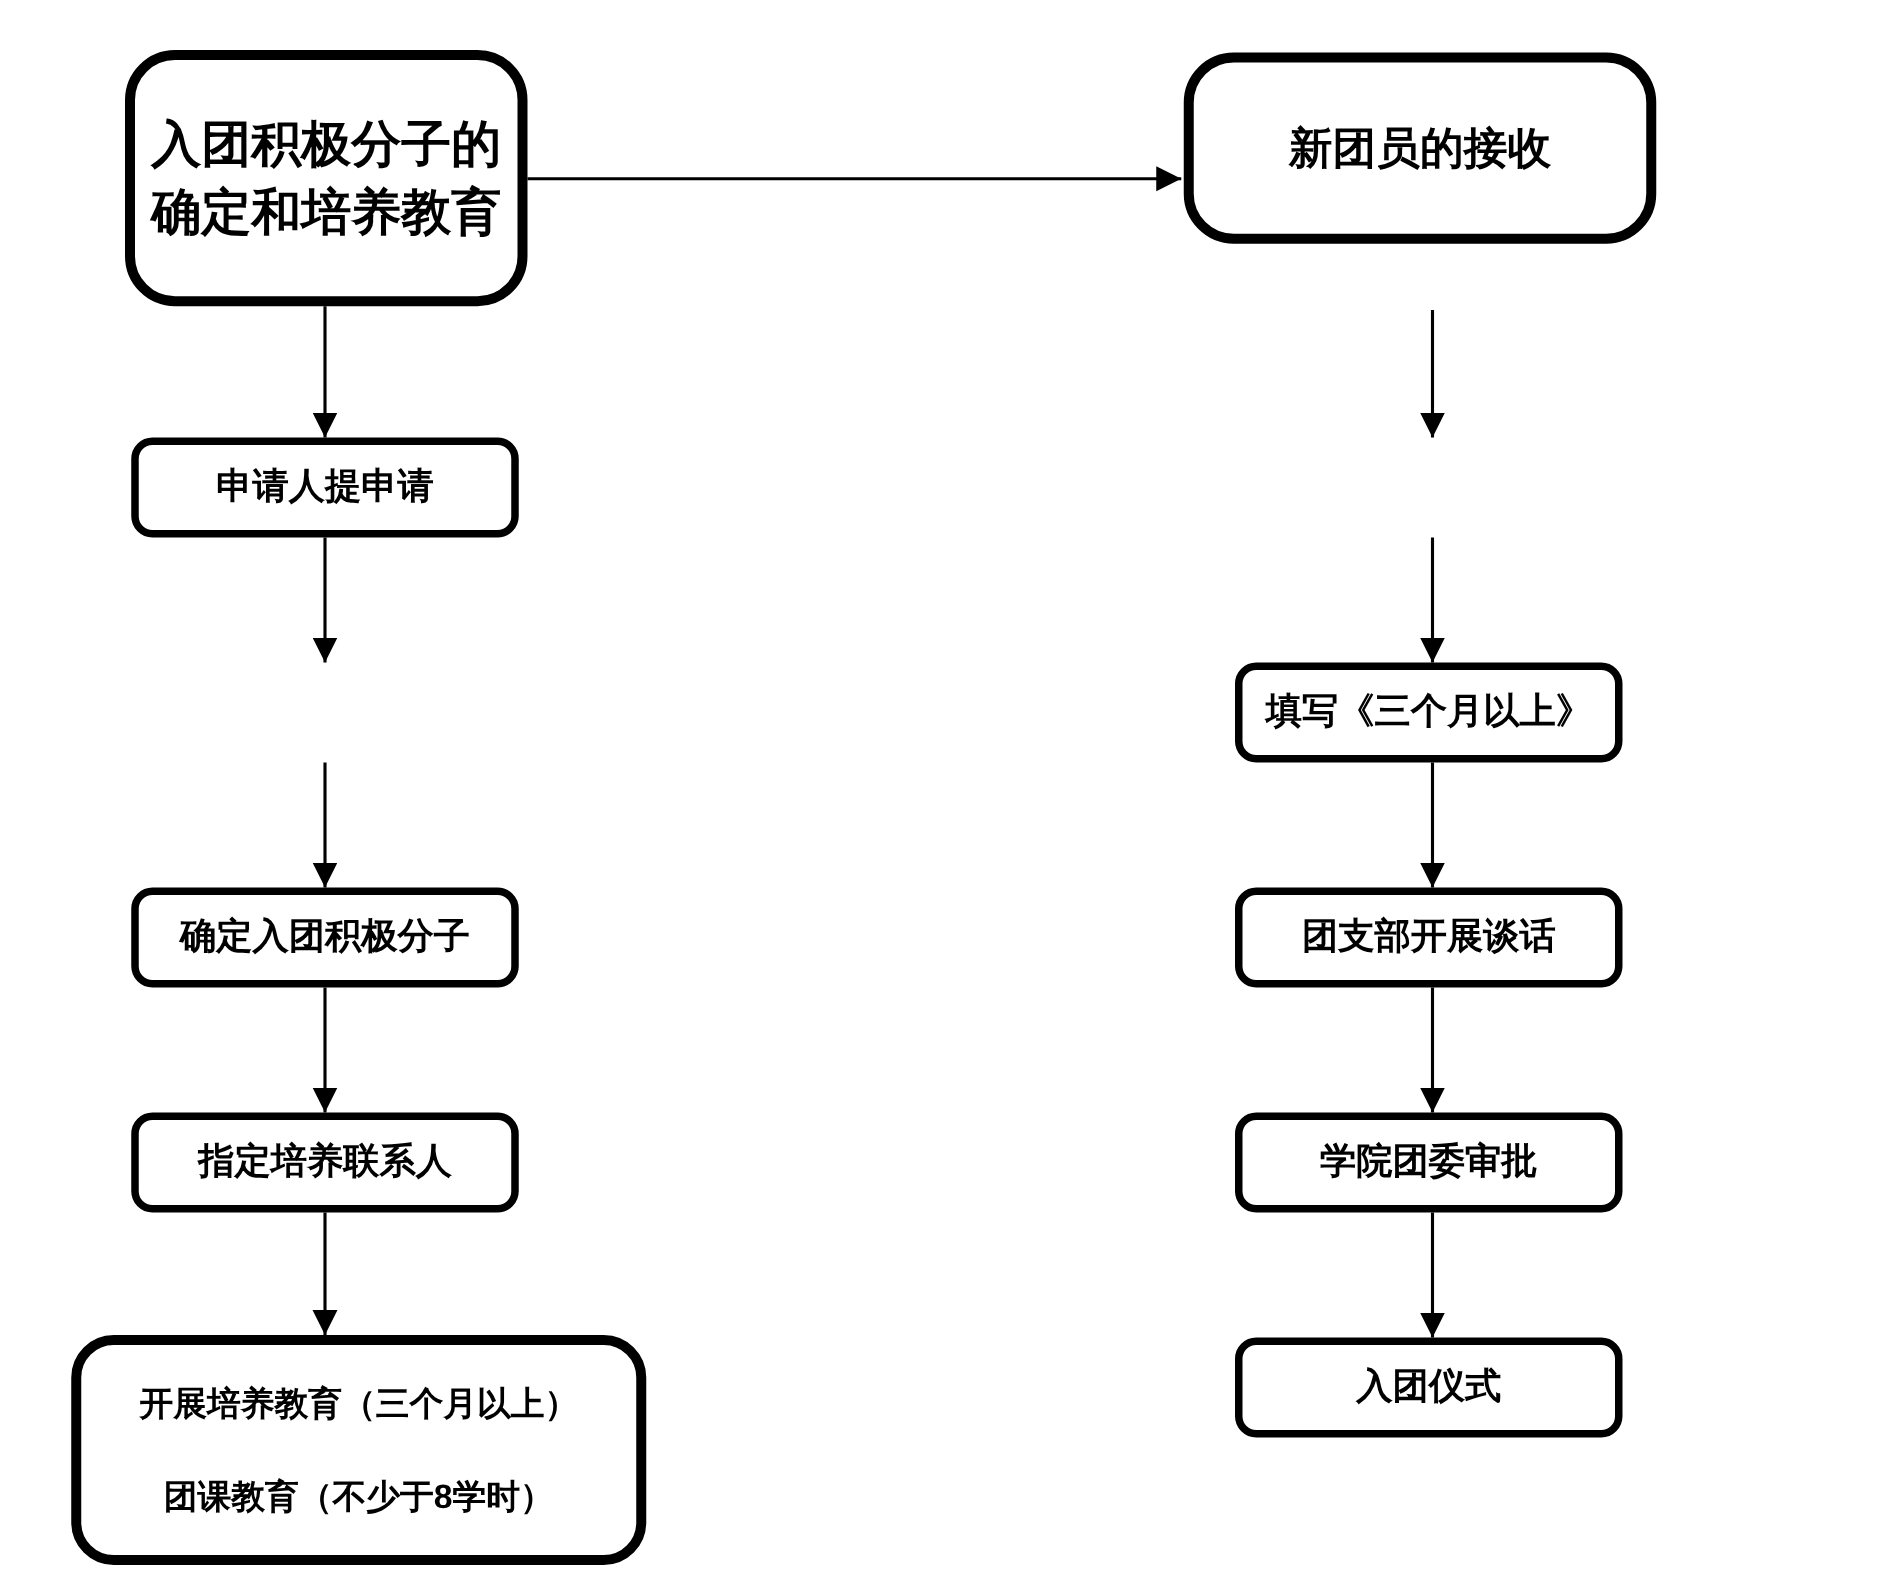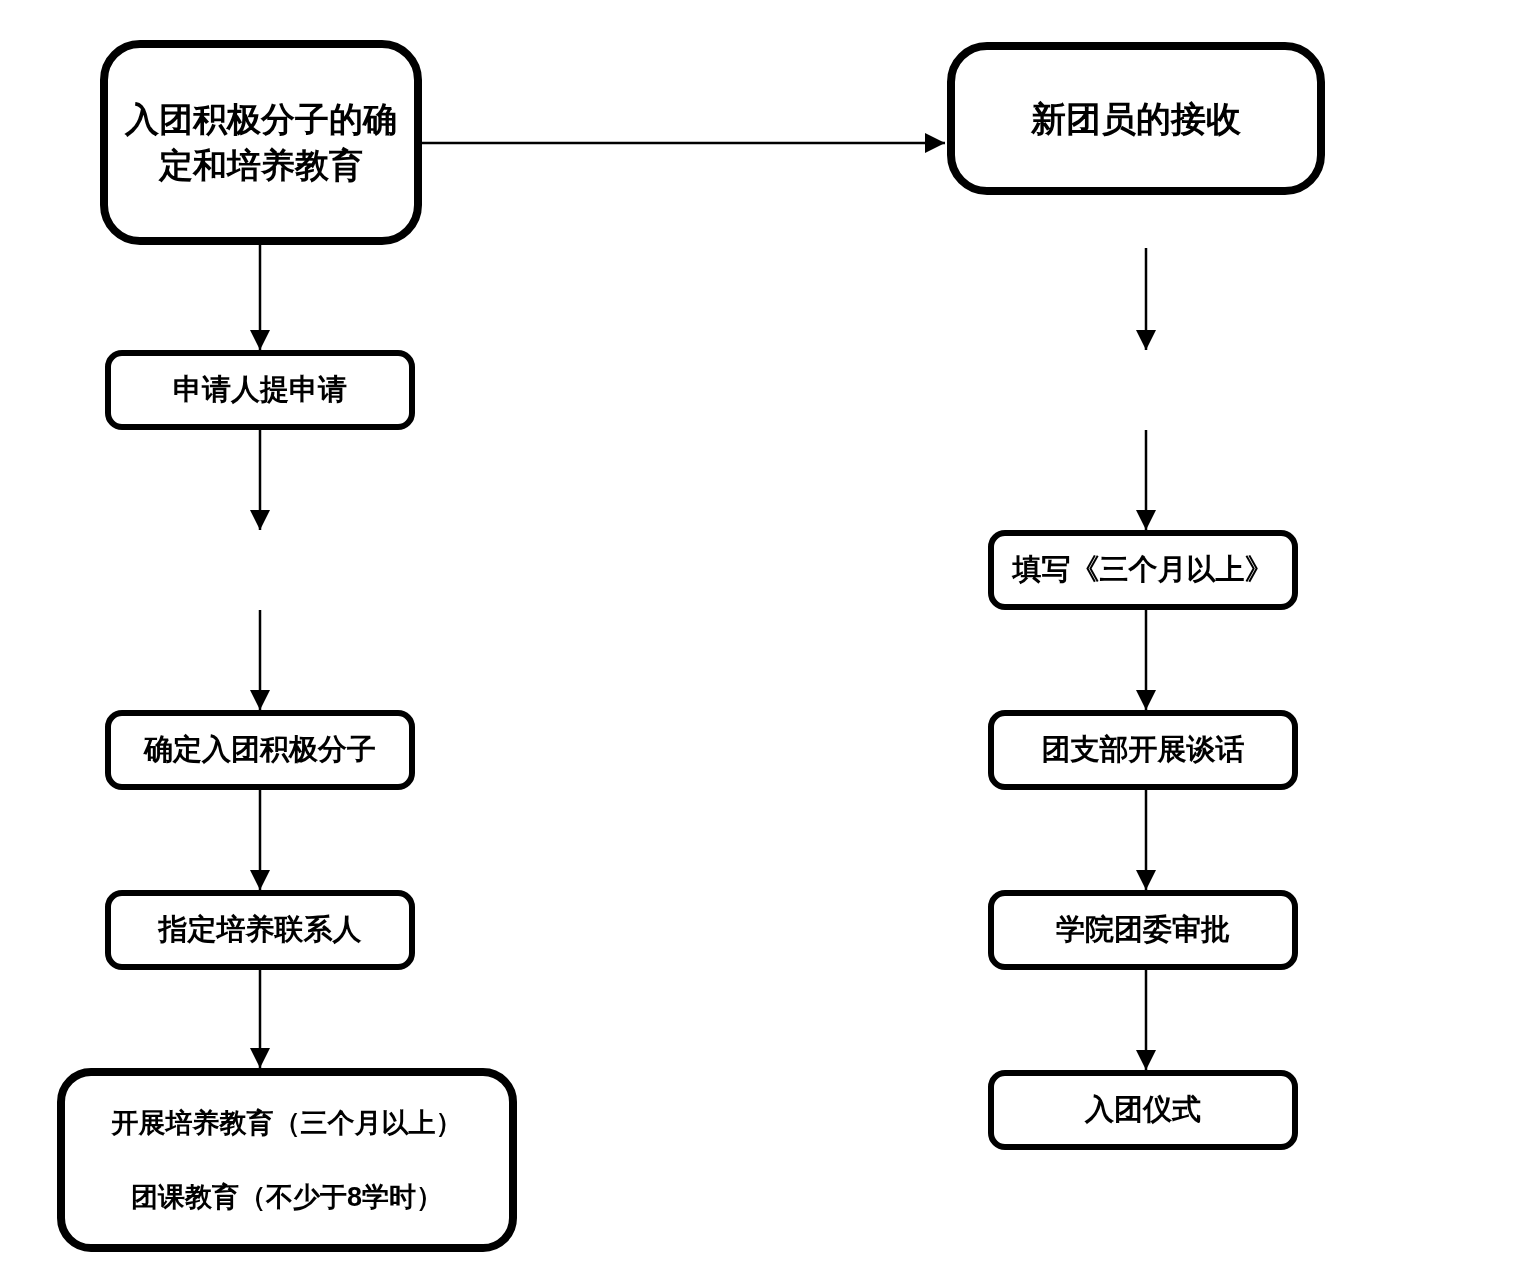--- a/index.html
+++ b/index.html
@@ -41,21 +41,21 @@
     font-size: 29px;
     line-height: 1.35;
     padding: 0 10px;
   }
   .node.major {
     border-width: 8px;
     border-radius: 40px;
   }
   .node.header-left {
     left: 100px; top: 40px; width: 322px; height: 205px;
-    font-size: 34px;
+    font-size: 40px;
   }
   .node.header-right {
     left: 947px; top: 42px; width: 378px; height: 153px;
     font-size: 35px;
   }
   .node.step { width: 310px; height: 80px; border-radius: 17px; }
   .l-col { left: 105px; }
   .r-col { left: 988px; }
   .t1 { top: 350px; }
   .t2 { top: 530px; }

